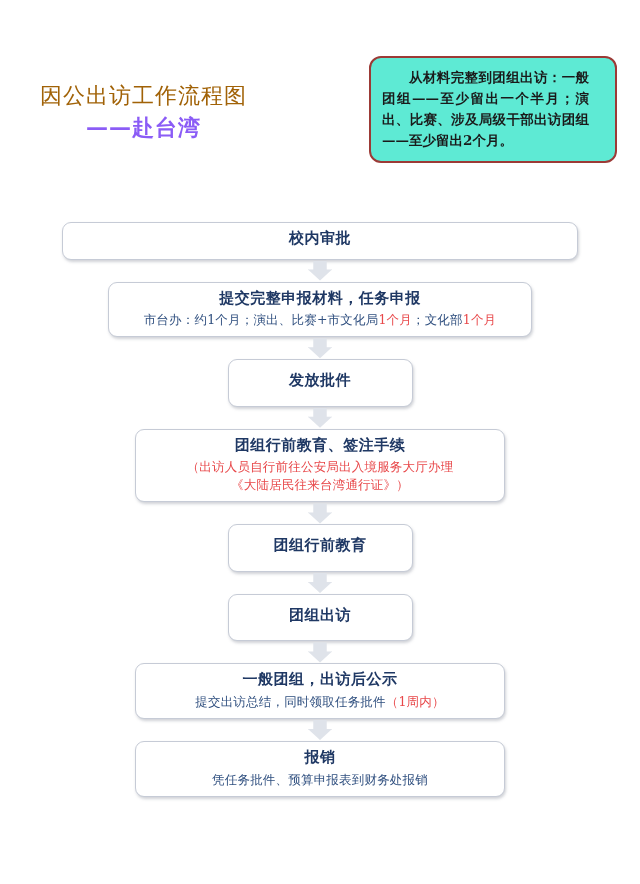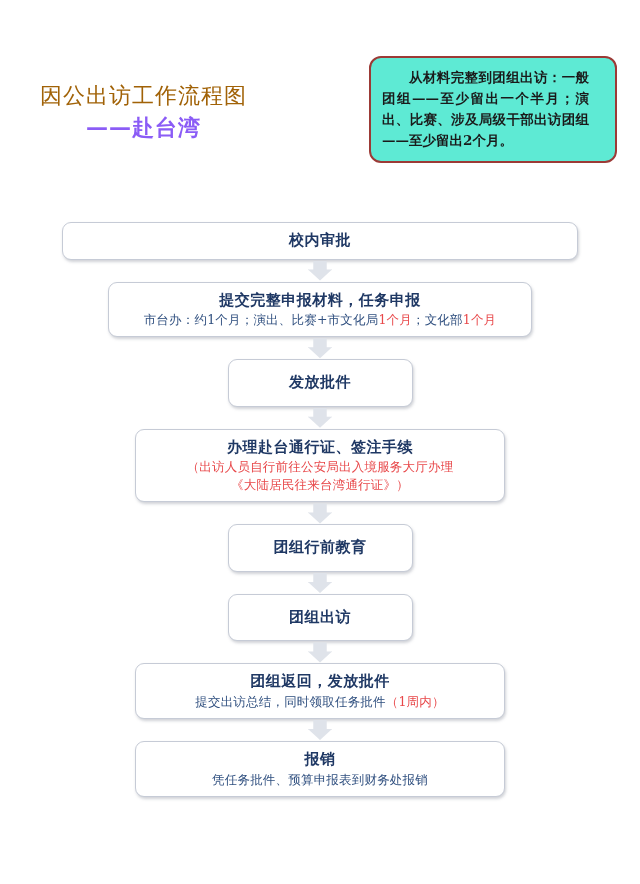--- a/index.html
+++ b/index.html
@@ -84,21 +84,21 @@
     box-shadow: 1px 2px 3px rgba(120,125,140,0.35);
     padding: 7px 10px 8px 10px;
     text-align: center;
   }
   .node-title {
     font-size: 15px;
     font-weight: bold;
     color: #1f3864;
     line-height: 1.5;
     letter-spacing: 0.5px;
-    font-family: Liberation Serif, serif;
+    font-family: Liberation Mono, monospace;
   }
   .node-sub {
     font-size: 12.5px;
     color: #2f4f7f;
     line-height: 1.45;
     letter-spacing: 0.2px;
     font-family: "DejaVu Serif", "Liberation Serif", serif;
   }
   .node-sub .red {
     color: #e8484a;
@@ -168,21 +168,21 @@
     <div class="flow-row">
       <div class="node w-sm h-pad1">
         <div class="node-title">发放批件</div>
       </div>
     </div>
     <div class="arrow">
       <div class="arrow-shape"></div>
     </div>
     <div class="flow-row">
       <div class="node w-md h-pad2">
-        <div class="node-title">办理赴台通行证、签注手续</div>
+        <div class="node-title">团组行前教育、签注手续</div>
         <div class="node-sub"><span class="red">（出访人员自行前往公安局出入境服务大厅办理</span><br><span class="red">《大陆居民往来台湾通行证》）</span></div>
       </div>
     </div>
     <div class="arrow">
       <div class="arrow-shape"></div>
     </div>
     <div class="flow-row">
       <div class="node w-sm h-pad1">
         <div class="node-title">团组行前教育</div>
       </div>
@@ -193,21 +193,21 @@
     <div class="flow-row">
       <div class="node w-sm h-pad1">
         <div class="node-title">团组出访</div>
       </div>
     </div>
     <div class="arrow">
       <div class="arrow-shape"></div>
     </div>
     <div class="flow-row">
       <div class="node w-md h-pad2">
-        <div class="node-title">团组返回，发放批件</div>
+        <div class="node-title">一般团组，出访后公示</div>
         <div class="node-sub"><span class="blue">提交出访总结，同时领取任务批件</span><span class="red">（1周内）</span></div>
       </div>
     </div>
     <div class="arrow">
       <div class="arrow-shape"></div>
     </div>
     <div class="flow-row">
       <div class="node w-md h-pad2">
         <div class="node-title">报销</div>
         <div class="node-sub"><span class="blue">凭任务批件、预算申报表到财务处报销</span></div>

